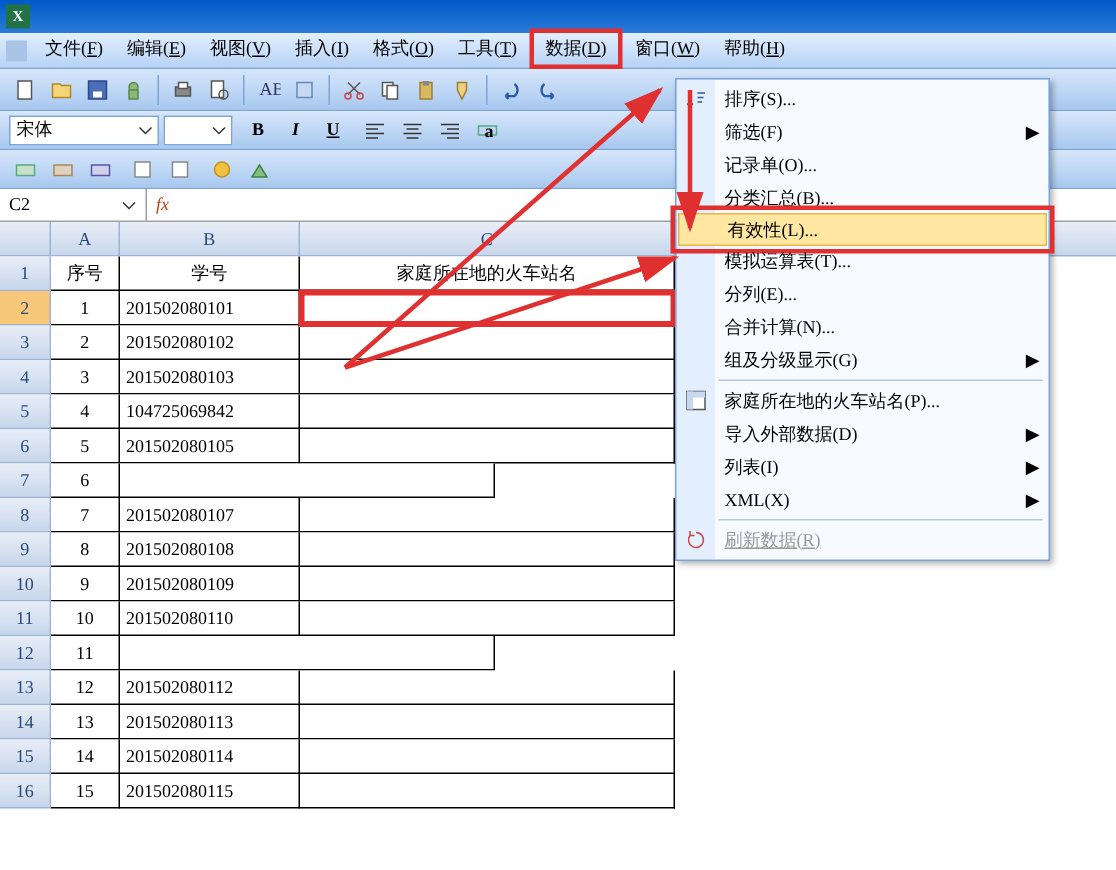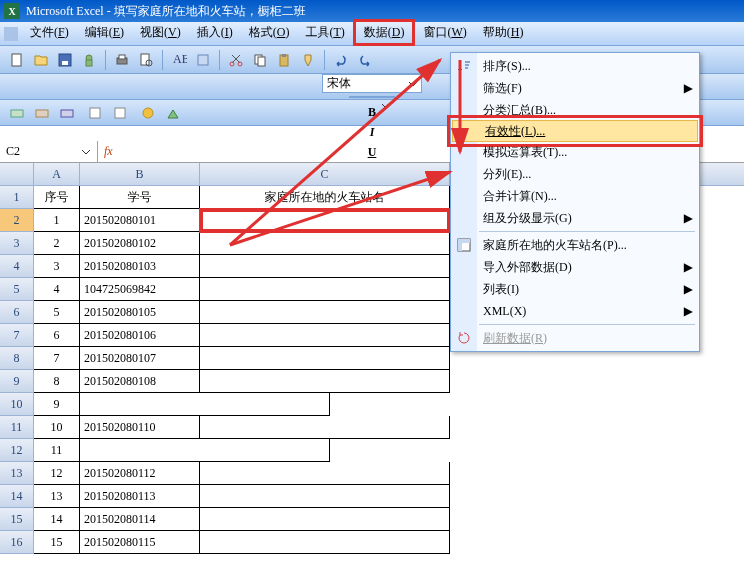--- a/index.html
+++ b/index.html
@@ -12,30 +12,30 @@
 .menubar { background: linear-gradient(to bottom, #e3efff, #b6d2f5); height: 24px; display: flex; align-items: center; padding: 0 4px; border-bottom: 1px solid #7ba4d8; }
 .menubar .corner { width: 14px; height: 14px; background: #aac4e8; margin-right: 4px; }
 .menubar-item { padding: 2px 8px; cursor: default; position: relative; }
 .menubar-item .underline { text-decoration: underline; }
 .menubar-item.hot { border: 3px solid #e03030; margin-top: -3px; }
 
 .toolbar { background: linear-gradient(to bottom, #d7e7fb, #a8c8ef); height: 28px; display: flex; align-items: center; padding: 0 6px; border-bottom: 1px solid #7ba4d8; gap: 2px; }
 .toolbar .sep { width: 1px; height: 20px; background: #7ba4d8; margin: 0 3px; }
 .tool-btn { width: 22px; height: 22px; display: flex; align-items: center; justify-content: center; border: 1px solid transparent; }
 
-.format-bar { background: linear-gradient(to bottom, #d7e7fb, #a8c8ef); height: 26px; display: flex; align-items: center; padding: 0 6px; border-bottom: 1px solid #7ba4d8; gap: 3px; flex-direction: column; }
+.format-bar { background: linear-gradient(to bottom, #d7e7fb, #a8c8ef); height: 26px; display: flex; align-items: center; padding: 0 6px; border-bottom: 1px solid #7ba4d8; gap: 3px; }
 .font-select { background: #fff; border: 1px solid #7ba4d8; height: 20px; padding: 0 18px 0 4px; position: relative; }
 .font-name { width: 100px; }
 .font-size { width: 46px; }
 .dropdown-arrow { position: absolute; right: 2px; top: 3px; width: 12px; height: 12px; }
 .fmt-btn { width: 22px; height: 22px; display: flex; align-items: center; justify-content: center; font-weight: bold; border: 1px solid transparent; }
 
 .extra-bar { background: linear-gradient(to bottom, #d7e7fb, #a8c8ef); height: 26px; display: flex; align-items: center; padding: 0 6px; border-bottom: 1px solid #7ba4d8; gap: 3px; }
 
-.formula-bar { background: #fff; height: 22px; display: flex; align-items: center; border-bottom: 1px solid #a0a0a0; margin-top: 15px; }
+.formula-bar { background: #fff; height: 22px; display: flex; align-items: center; border-bottom: 1px solid #a0a0a0; }
 .name-box { width: 98px; border-right: 1px solid #a0a0a0; padding: 0 6px; display: flex; align-items: center; justify-content: space-between; height: 100%; }
 .fx-area { display: flex; align-items: center; padding: 0 6px; gap: 6px; }
 .fx-label { font-style: italic; color: #c2410c; }
 
 .grid { position: relative; }
 .col-headers { display: flex; background: linear-gradient(to bottom, #e8eef7, #c8d6eb); border-bottom: 1px solid #9db3d5; }
 .corner-cell { width: 34px; height: 22px; border-right: 1px solid #9db3d5; background: linear-gradient(to bottom, #e8eef7, #c8d6eb); }
 .col-header { height: 22px; border-right: 1px solid #9db3d5; display: flex; align-items: center; justify-content: center; color: #2a4a7a; }
 .col-A { width: 46px; }
 .col-B { width: 120px; }
@@ -51,34 +51,33 @@
 
 .selected-cell-box { position: absolute; border: 4px solid #e03030; pointer-events: none; }
 
 
 .dropdown { position: absolute; top: 52px; left: 450px; width: 250px; background: linear-gradient(to right, #e3eeff 0, #e3eeff 26px, #f7fbff 26px, #f7fbff 100%); border: 1px solid #7ba4d8; box-shadow: 2px 2px 4px rgba(0,0,0,0.3); padding: 2px 0; }
 .menu-item { height: 22px; display: flex; align-items: center; padding-left: 32px; position: relative; }
 .menu-item .mi-icon { position: absolute; left: 4px; width: 18px; height: 18px; display: flex; align-items: center; justify-content: center; }
 .menu-item.disabled { color: #999; text-decoration: underline; }
 .menu-item.highlight { background: #ffe7a2; border: 1px solid #e8b64a; margin: -1px 1px; }
 .menu-item .sub-arrow { position: absolute; right: 6px; }
-.menu-item.hot-box { outline: 3px solid #e03030; outline-offset: 2px; text-decoration: underline; }
+.menu-item.hot-box { outline: 3px solid #e03030; outline-offset: 2px; }
 .menu-sep { height: 1px; background: #b6c8e0; margin: 2px 4px 2px 28px; }
 
 
 .arrow-svg { position: absolute; top: 0; left: 0; width: 744px; height: 580px; pointer-events: none; }
 
 svg.icon { width: 16px; height: 16px; }
 </style>
 </head>
 <body>
 
 <div class="titlebar">
   <div class="x-icon">X</div>
-  <span class="titlebar-text">Microsoft Excel - 填写家庭所在地和火车站，橱柜二班</span>
 </div>
 
 <div class="menubar">
   <div class="corner"></div>
   <div id="menubar-items" style="display: flex;">
       <div class="menubar-item">文件(<span class="underline">F</span>)</div>
       <div class="menubar-item">编辑(<span class="underline">E</span>)</div>
       <div class="menubar-item">视图(<span class="underline">V</span>)</div>
       <div class="menubar-item">插入(<span class="underline">I</span>)</div>
       <div class="menubar-item">格式(<span class="underline">O</span>)</div>
@@ -307,38 +306,38 @@
       </div>
       <div class="row">
         <div class="row-header">6</div>
         <div class="cell data col-A">5</div>
         <div class="cell data col-B" style="justify-content:flex-start">201502080105</div>
         <div class="cell data col-C"></div>
       </div>
       <div class="row">
         <div class="row-header">7</div>
         <div class="cell data col-A">6</div>
-        <div class="cell data col-B" style="justify-content:flex-start">201502080106</div>
         <div class="cell data col-C"></div>
       </div>
       <div class="row">
         <div class="row-header">8</div>
         <div class="cell data col-A">7</div>
         <div class="cell data col-B" style="justify-content:flex-start">201502080107</div>
         <div class="cell data col-C"></div>
       </div>
       <div class="row">
         <div class="row-header">9</div>
         <div class="cell data col-A">8</div>
         <div class="cell data col-B" style="justify-content:flex-start">201502080108</div>
         <div class="cell data col-C"></div>
       </div>
       <div class="row">
         <div class="row-header">10</div>
         <div class="cell data col-A">9</div>
+        <div class="cell data col-B" style="justify-content:flex-start">201502080109</div>
         <div class="cell data col-C"></div>
       </div>
       <div class="row">
         <div class="row-header">11</div>
         <div class="cell data col-A">10</div>
         <div class="cell data col-B" style="justify-content:flex-start">201502080110</div>
         <div class="cell data col-C"></div>
       </div>
       <div class="row">
         <div class="row-header">12</div>
@@ -378,20 +377,23 @@
       <span class="mi-icon">
         <svg width="14" height="14" viewBox="0 0 14 14">
           <path d="M3 2v10M3 12l-2-2M3 12l2-2M8 3h5M8 6h4M8 9h3" stroke="#2a5aa8" fill="none"></path>
         </svg>
       </span>
       <span>排序(S)...</span>
     </div>
     <div class="menu-item">
       <span>筛选(F)</span>
       <span class="sub-arrow">▶</span>
+    </div>
+    <div class="menu-item">
+      <span>记录单(O)...</span>
     </div>
     <div class="menu-item">
       <span>分类汇总(B)...</span>
     </div>
     <div class="menu-item highlight hot-box">
       <span>有效性(L)...</span>
     </div>
     <div class="menu-item">
       <span>模拟运算表(T)...</span>
     </div>

